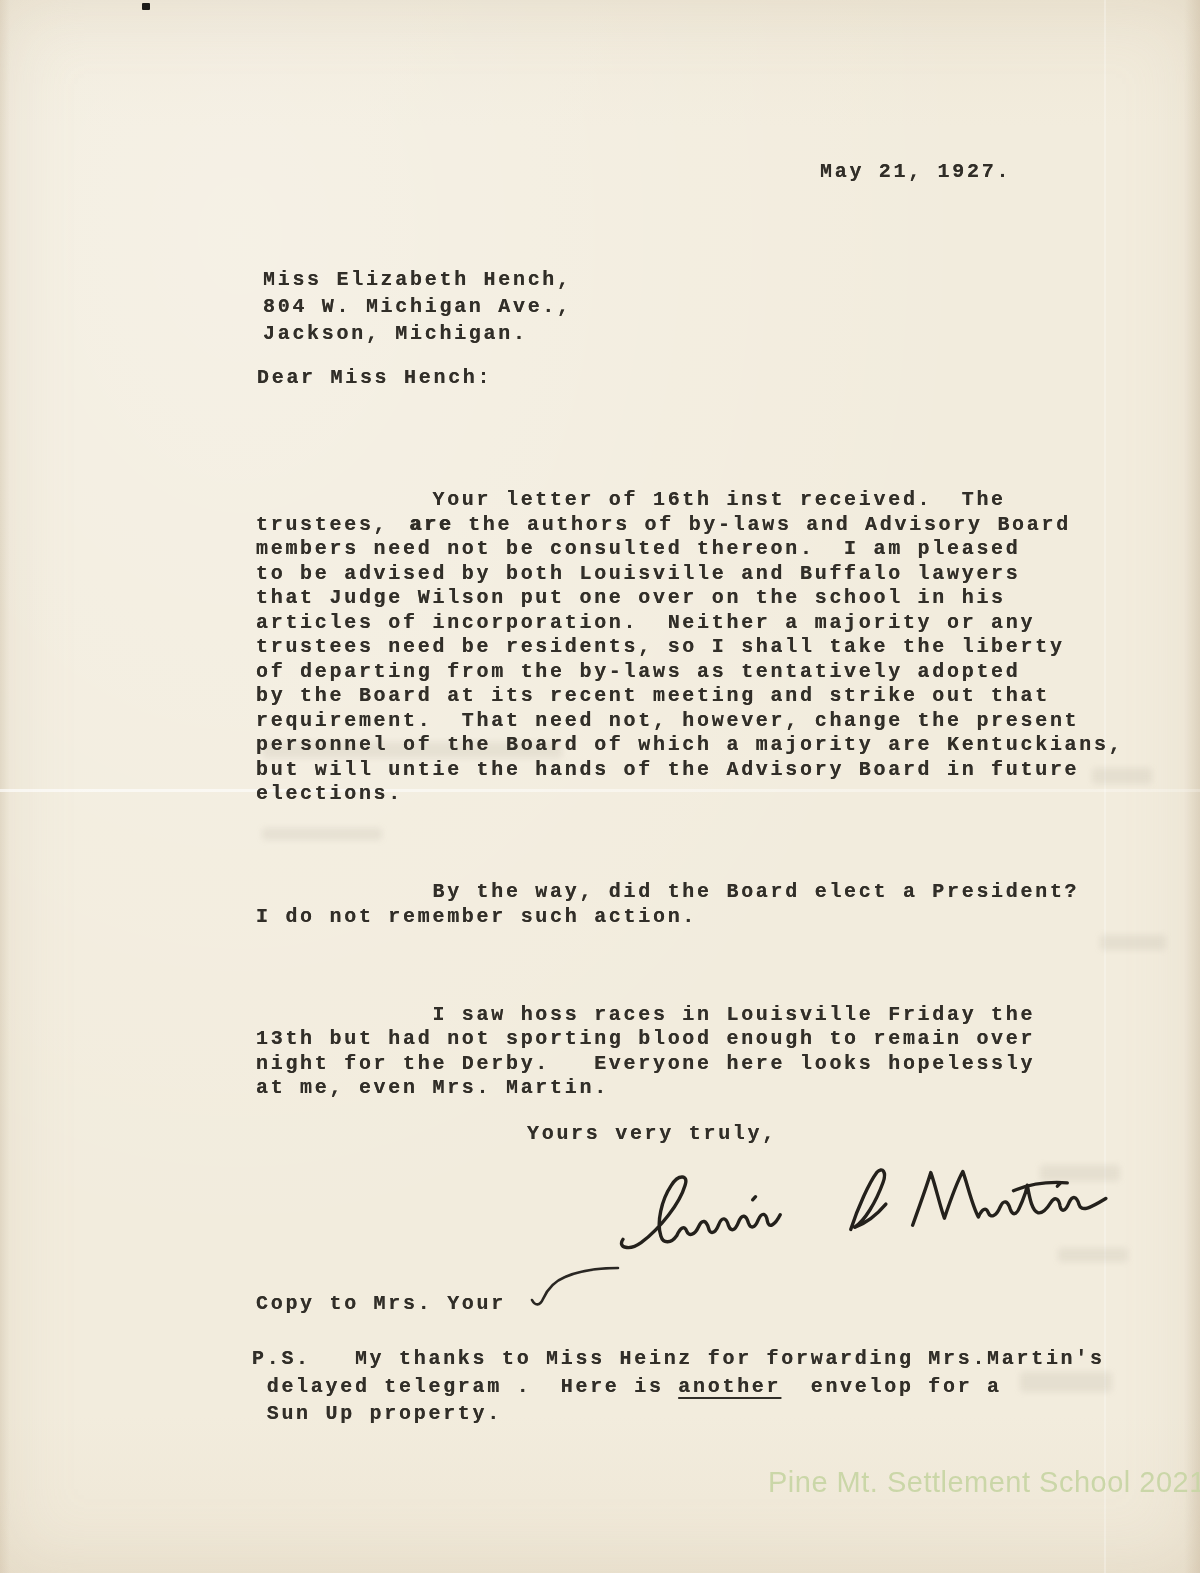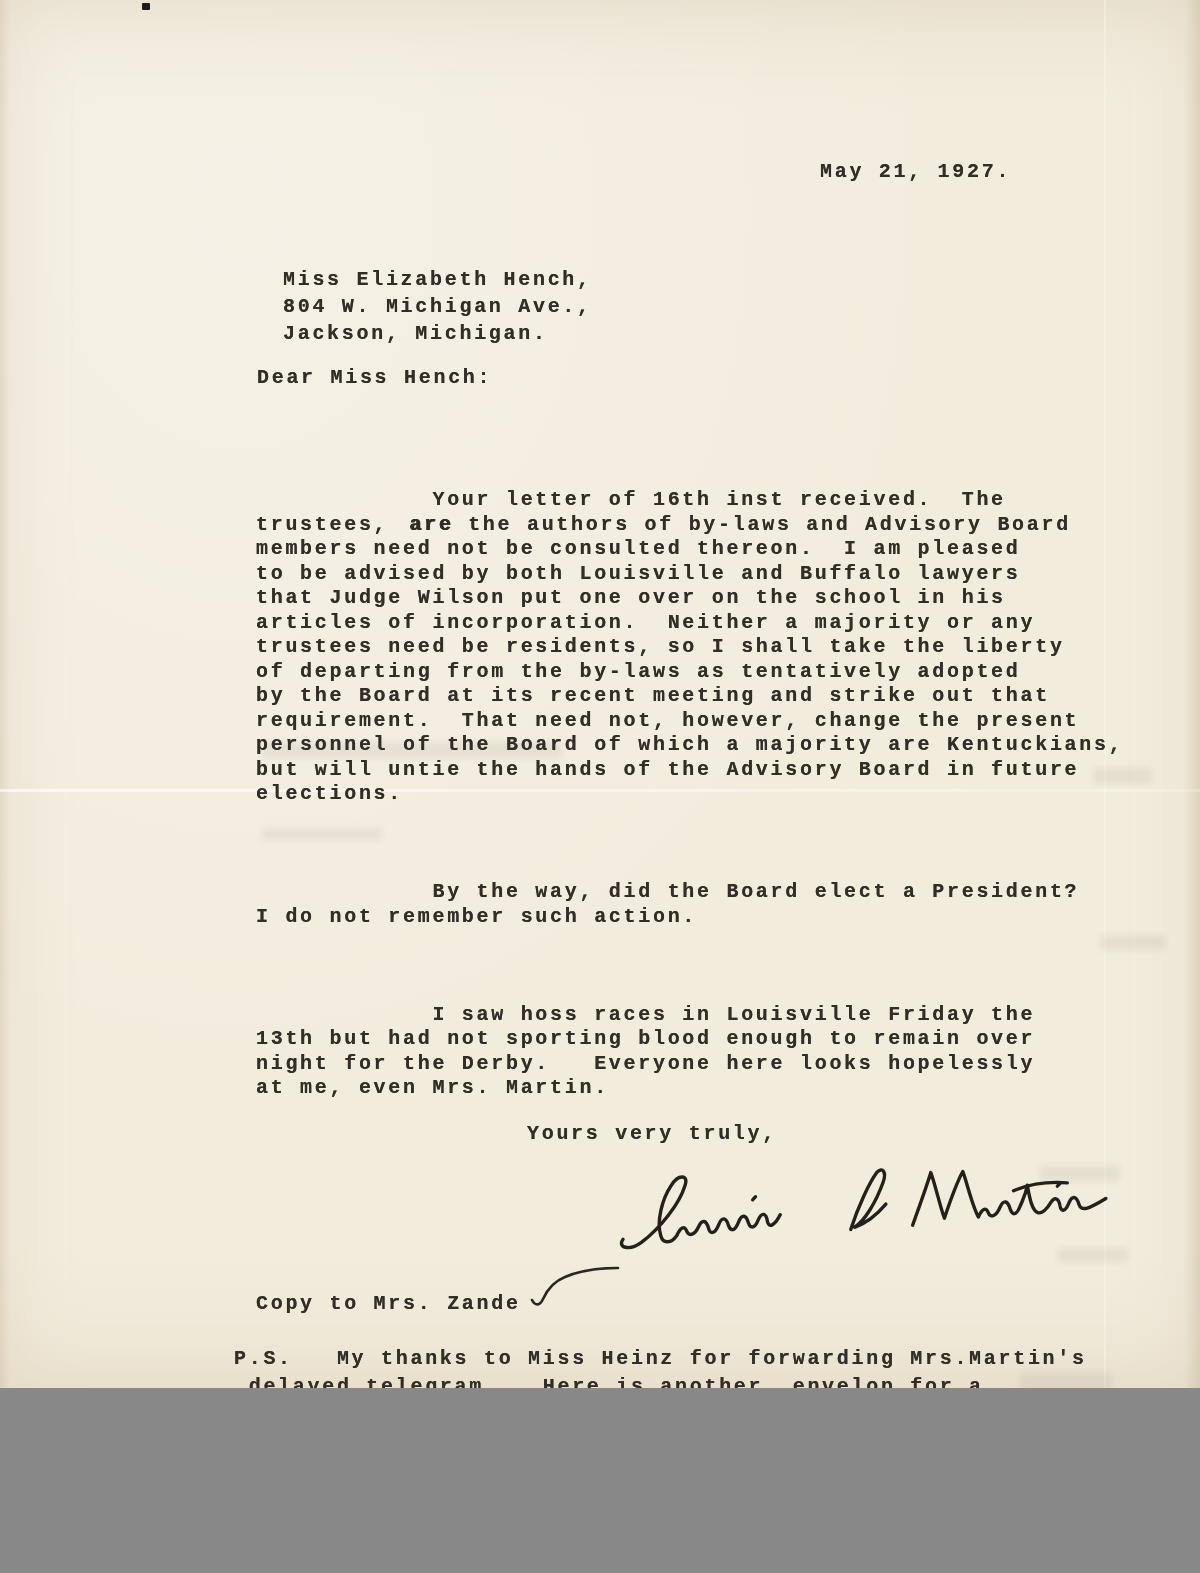--- a/index.html
+++ b/index.html
@@ -1,18 +1,18 @@
 <!DOCTYPE html>
 <html style="--paper: #f2ecdd; --ink: #312e28; --watermark: #c9d6a6;"><head>
 <meta charset="utf-8">
 <style>
   html,body{margin:0;padding:0;background:#888;}
   .page{
     position:relative;
-    width:1200px;height:1388px;
+    width:1200px;height:1573px;
     margin:0 auto;
     background:var(--paper,#f2ecdd);
     background-image:
       radial-gradient(ellipse at 20% 15%, rgba(255,255,255,0.25), rgba(255,255,255,0) 55%),
       linear-gradient(180deg, rgba(233,224,205,0.35) 0%, rgba(243,238,226,0) 8%, rgba(243,238,226,0) 90%, rgba(231,220,199,0.35) 100%);
     box-shadow: inset 0 0 70px rgba(196,180,152,0.28);
     overflow:hidden;
     font-family:"Liberation Mono","DejaVu Sans Mono",monospace;
   }
   .edge-right{position:absolute;top:0;right:0;width:16px;height:100%;
@@ -27,21 +27,21 @@
     letter-spacing:2.7px;
     line-height:24.5px;
     color:var(--ink,#2f2c27);
     white-space:pre;
     text-shadow:0 0 0.6px rgba(47,44,39,0.75);
   }
   .para{margin:0 0 24.5px 0;}
   .para:last-child{margin-bottom:12px;}
   .overstruck{text-shadow:0.8px 0 0 currentColor, 0 0 0.6px rgba(47,44,39,0.9);margin-left:21px;}
   .underlined{text-decoration:underline;text-decoration-thickness:2px;text-underline-offset:5px;margin-top:36px;}
-  .recipient{line-height:27px;margin-left:20px;}
+  .recipient{line-height:27px;}
   .ps-block{line-height:27.5px;}
   .watermark{
     position:absolute;left:768px;top:1466px;
     font-family:"Liberation Sans","DejaVu Sans",sans-serif;
     font-size:29px;letter-spacing:0.5px;
     color:var(--watermark,#c9d6a6);
     opacity:0.95;
     white-space:nowrap;
   }
   .crease-h{position:absolute;left:0;top:789px;width:100%;height:3px;
@@ -108,25 +108,25 @@
 
   <svg class="sig" viewBox="0 0 500 90" aria-label="Darwin D Martin">
     <path d="M10,68 C4,76 16,80 28,72 C48,58 68,34 74,16 C78,6 68,4 60,16 C50,30 44,52 48,66 C50,74 58,74 64,66 C68,58 72,56 74,62 C76,68 82,66 86,58 C90,50 94,52 96,60 C97,66 102,66 106,57 C110,48 114,50 116,58 C118,64 122,64 126,55 C130,46 134,48 136,56 C138,62 142,62 146,53 C150,45 154,47 155,55 C156,62 162,60 168,49"></path>
     <path d="M141,33 l3,-3"></path>
     <path d="M238,66 C246,44 258,20 266,10 C272,4 276,10 272,20 C264,40 252,58 242,64 C252,61 264,53 274,42"></path>
     <path d="M300,64 C308,44 316,24 320,12 C324,24 328,46 332,58 C338,42 346,22 352,12 C356,24 360,46 366,58 C370,50 374,48 376,54 C378,60 384,58 388,49 C392,41 396,43 398,51 C400,58 404,58 408,49 C411,42 414,38 416,28 C418,42 420,54 426,56 C431,57 435,52 439,46 C443,40 447,42 448,50 C449,56 453,56 457,47 C461,39 465,41 467,49 C469,57 478,53 494,44"></path>
     <path d="M402,33 C418,27 438,25 456,27"></path>
     <path d="M446,30 l3,-3"></path>
   </svg>
 
-  <div class="tw" style="left:256px;top:1292px;">Copy to Mrs. Zande</div>
+  <div class="tw" style="left:256px;top:1292px;">Copy to Mrs. Your</div>
 
   <svg class="check" viewBox="0 0 100 46">
     <path d="M6,34 C9,40 14,40 17,33 C21,24 29,15 39,11 C55,4 75,2 92,2"></path>
   </svg>
 
-  <div class="tw ps-block" style="left:234px;top:1345px;"><span>P.S.   My thanks to Miss Heinz for forwarding Mrs.Martin's
+  <div class="tw ps-block" style="left:252px;top:1345px;"><span>P.S.   My thanks to Miss Heinz for forwarding Mrs.Martin's
  delayed telegram .  Here is </span><span class="underlined">another</span><span>  envelop for a
  Sun Up property.</span></div>
 
   <div class="watermark">Pine Mt. Settlement School 2021</div>
 
 </div>
 
 </body></html>

